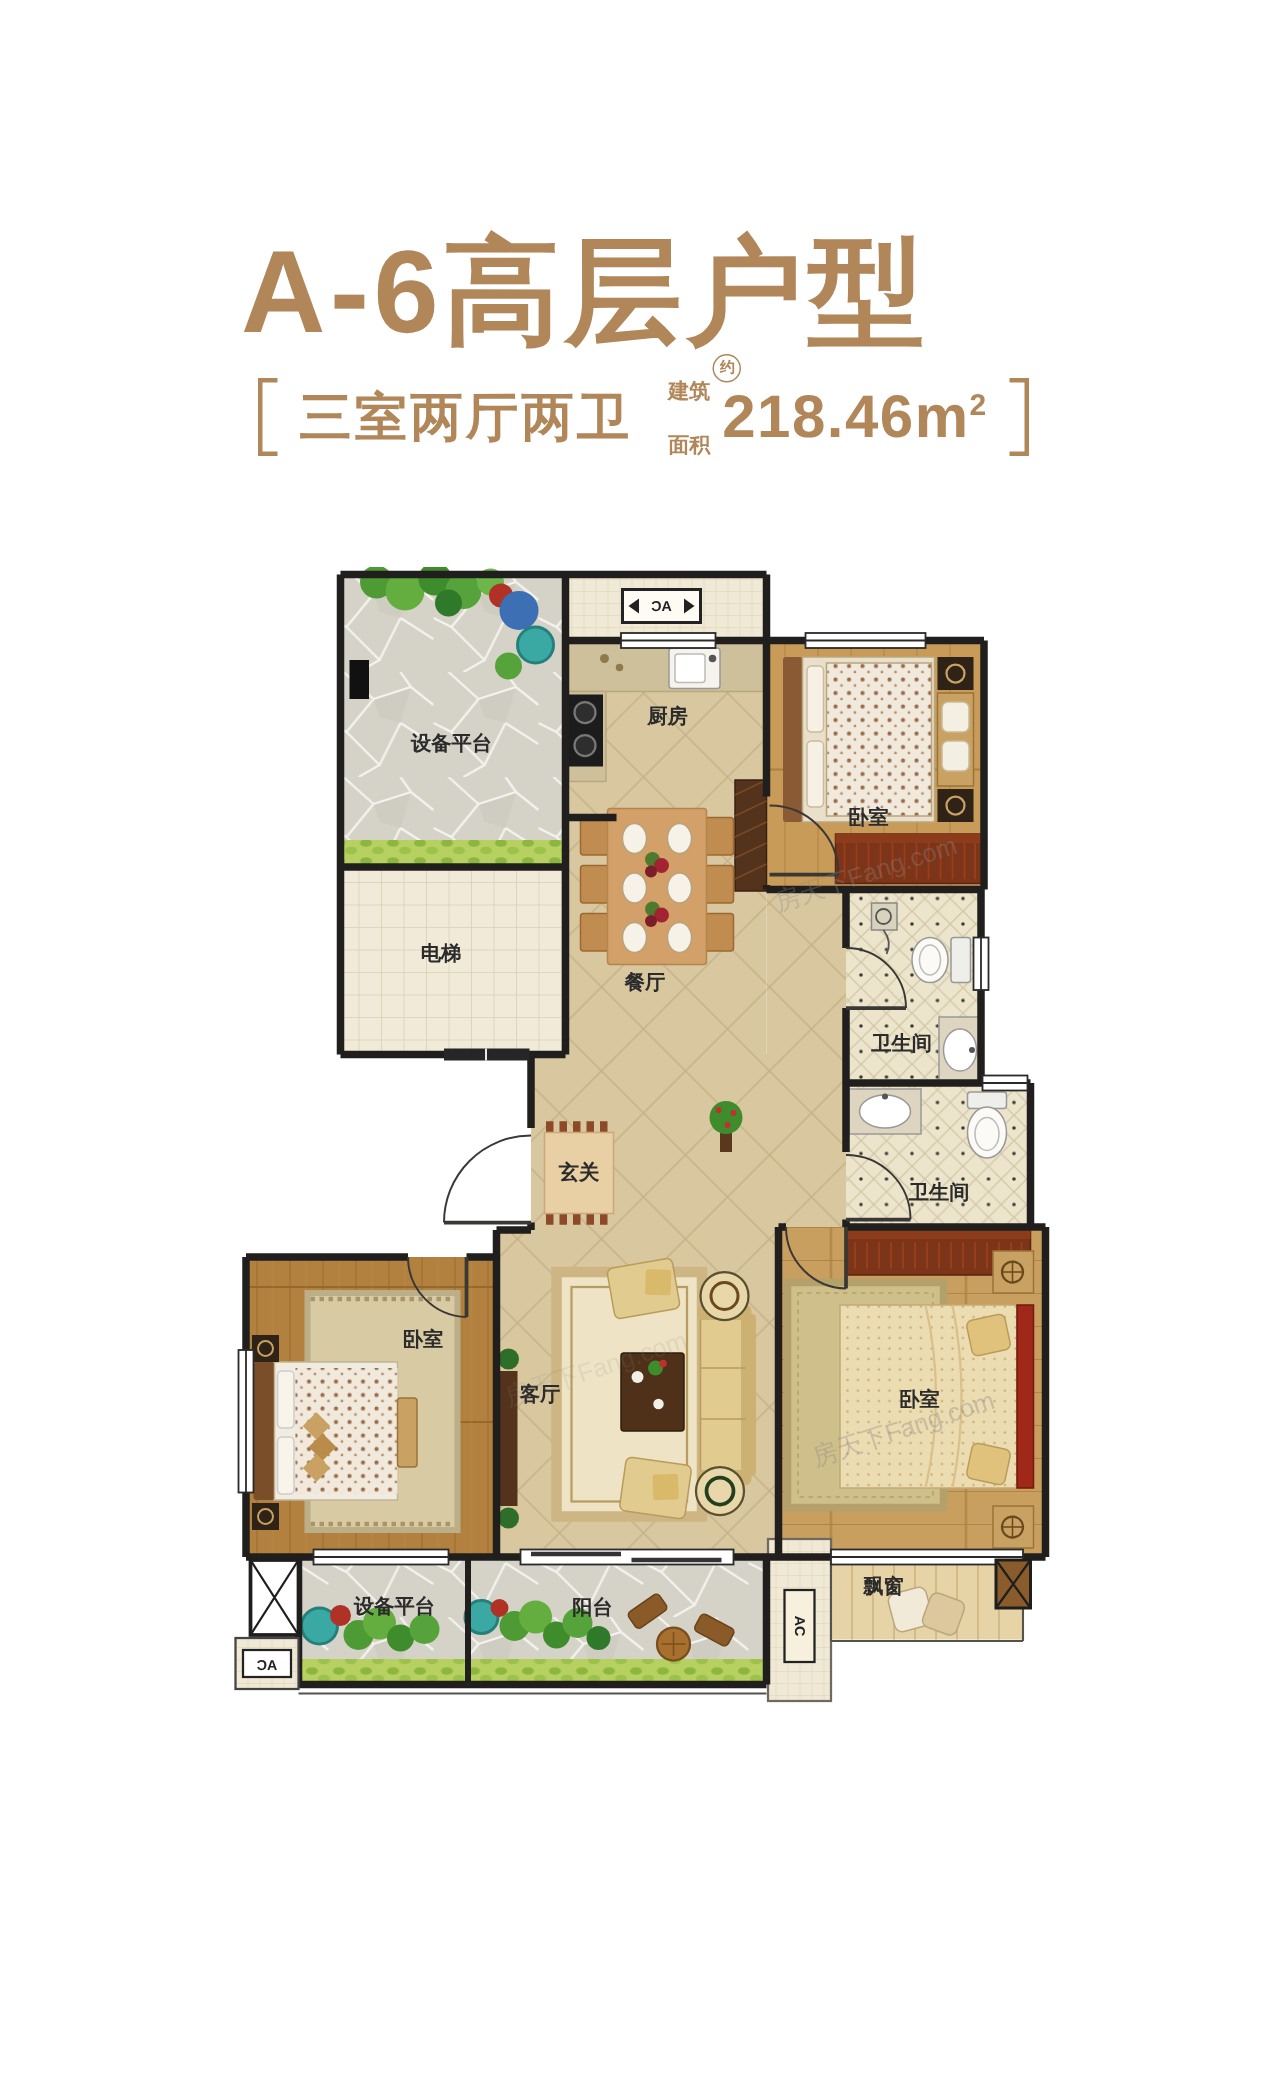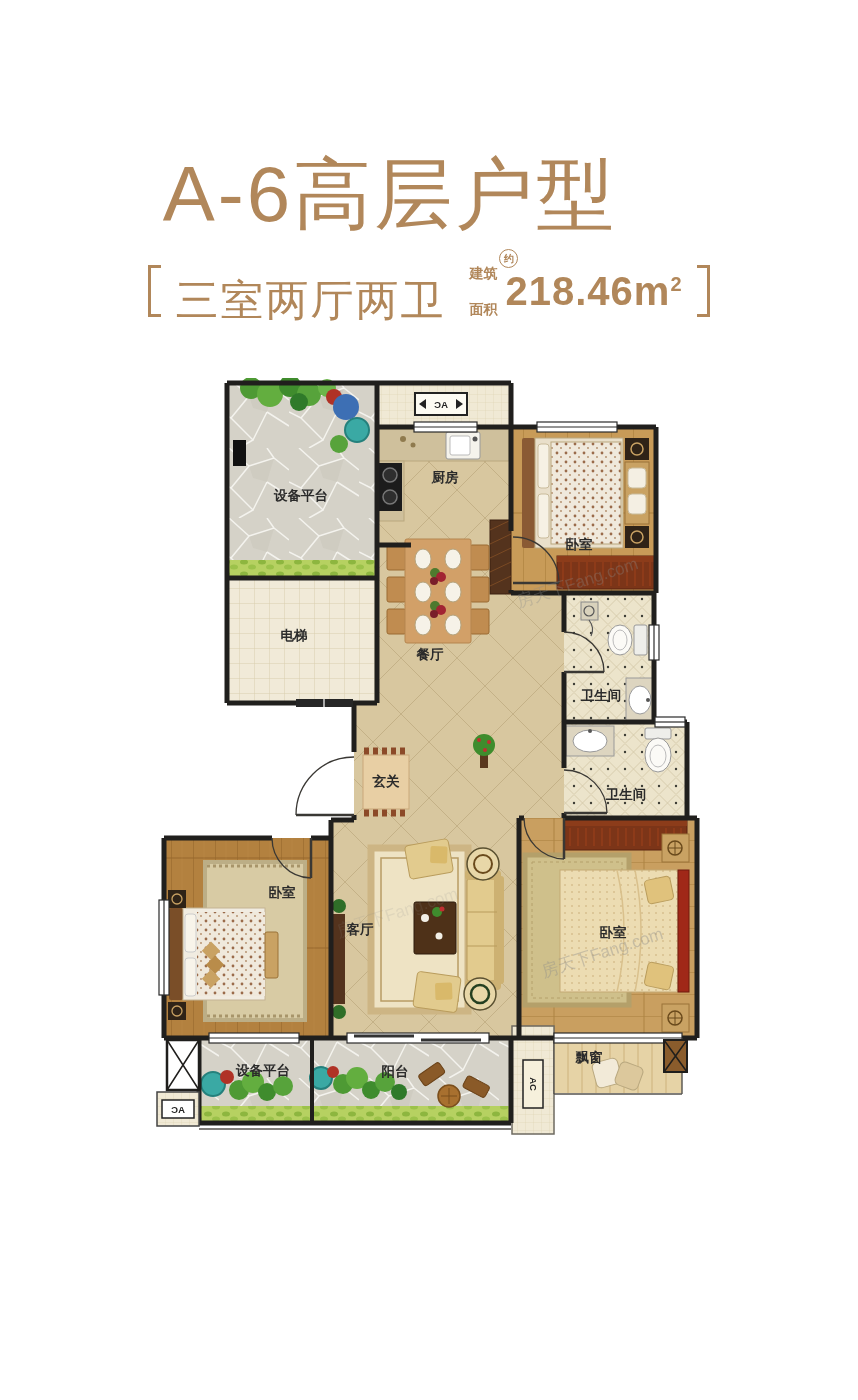--- a/index.html
+++ b/index.html
@@ -1,26 +1,26 @@
 <!DOCTYPE html>
 <html><head>
 <meta charset="utf-8">
 <style>
   html,body{margin:0;padding:0;background:#fff;}
   #page{position:relative;width:858px;height:1400px;background:#ffffff;overflow:hidden;
         font-family:"Liberation Sans","DejaVu Sans",sans-serif;}
   
   .hd-title{position:absolute;left:0;top:152px;width:780px;text-align:center;
-    font-size:78px;font-weight:normal;color:#b1875a;letter-spacing:3px;line-height:1.1;}
+    font-size:78px;font-weight:bold;color:#b1875a;letter-spacing:3px;line-height:1.1;}
   .hd-sub{position:absolute;left:0;top:252px;width:858px;display:flex;
     justify-content:center;align-items:center;gap:14px;color:#b1875a;}
   .bracket{width:10px;height:46px;}
   .bracket.l{border-left:3px solid #b1875a;border-top:3px solid #b1875a;border-bottom:3px solid #b1875a;}
   .bracket.r{border-right:3px solid #b1875a;border-top:3px solid #b1875a;border-bottom:3px solid #b1875a;}
-  .sub-layout{font-size:43px;font-weight:normal;letter-spacing:2px;margin-top:20px;}
+  .sub-layout{font-size:35px;font-weight:bold;letter-spacing:2px;}
   .area-wrap{display:flex;align-items:center;gap:8px;margin-left:10px;position:relative;}
   .area-prefix{display:flex;flex-direction:column;font-size:14px;font-weight:bold;line-height:1.15;gap:20px;}
   .approx{position:absolute;left:30px;top:-16px;width:17px;height:17px;border:1.5px solid #b1875a;
     border-radius:50%;font-size:10px;line-height:17px;text-align:center;font-weight:bold;}
   .area-value{font-size:40px;font-weight:600;letter-spacing:1px;}
   .area-value sup{font-size:20px;}
   
   #plan{position:absolute;left:149px;top:378px;}
   svg text{font-family:"Liberation Sans","DejaVu Sans",sans-serif;}
   .room-label{font-size:13.5px;font-weight:bold;fill:#2b2b2b;}

